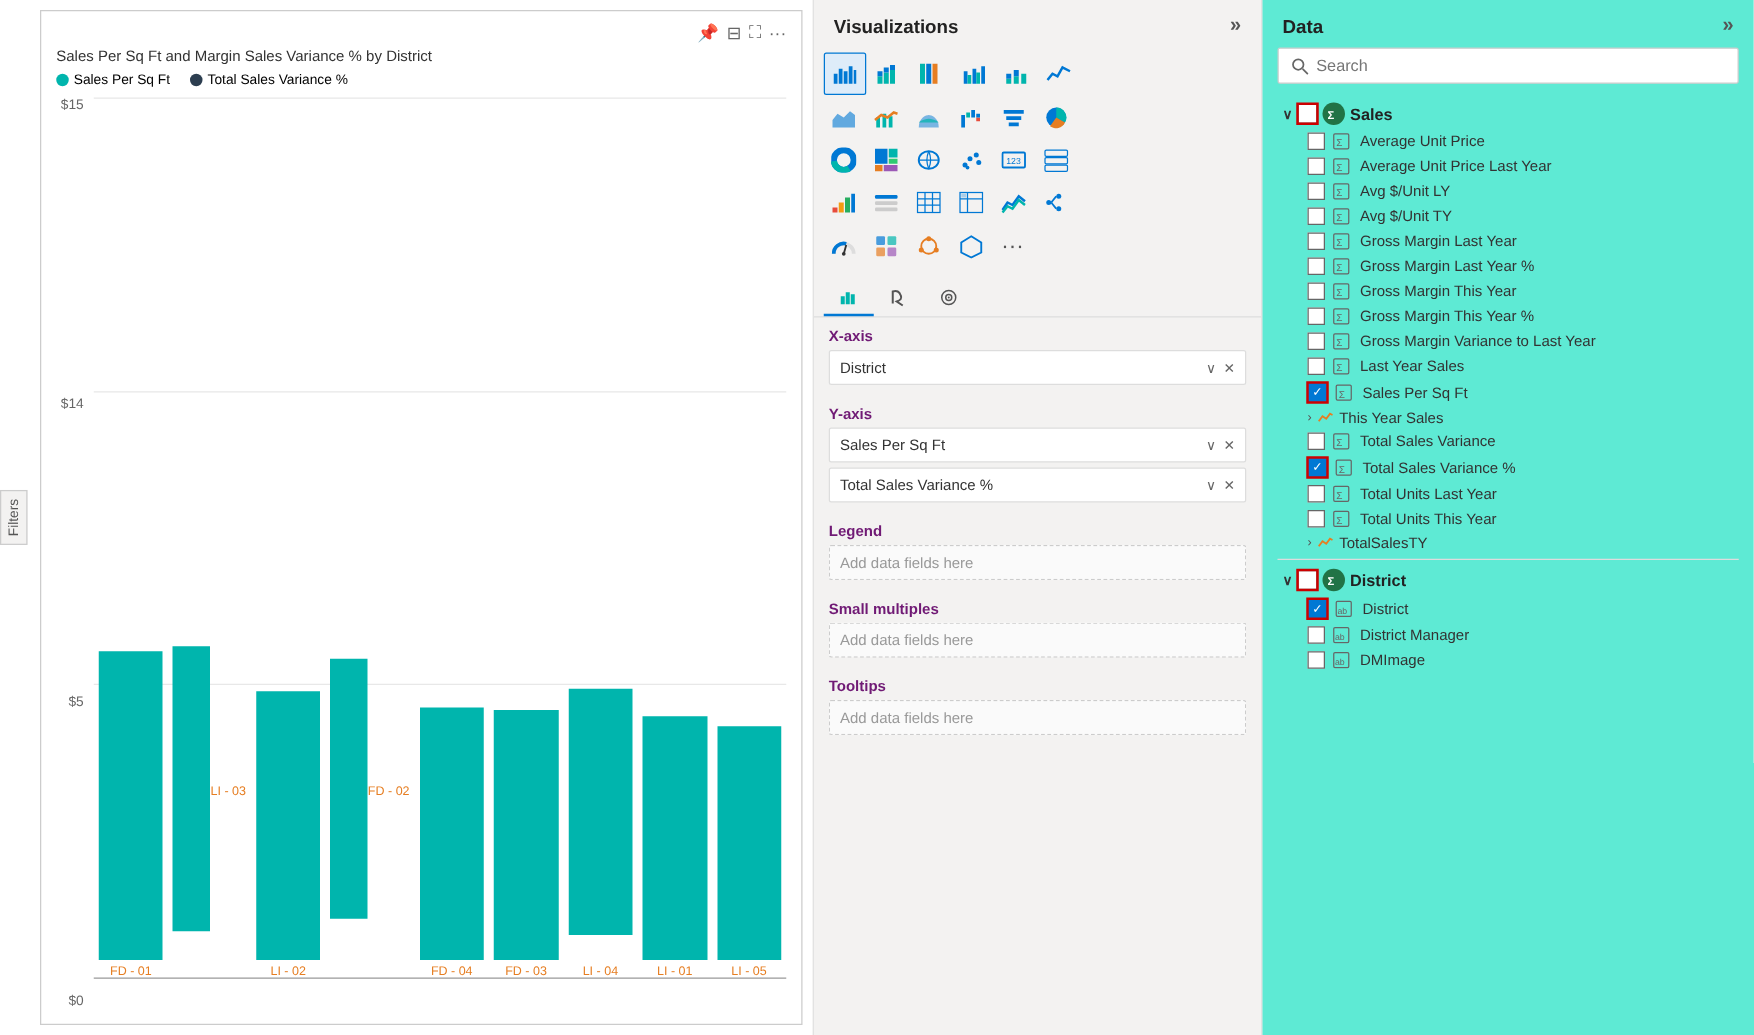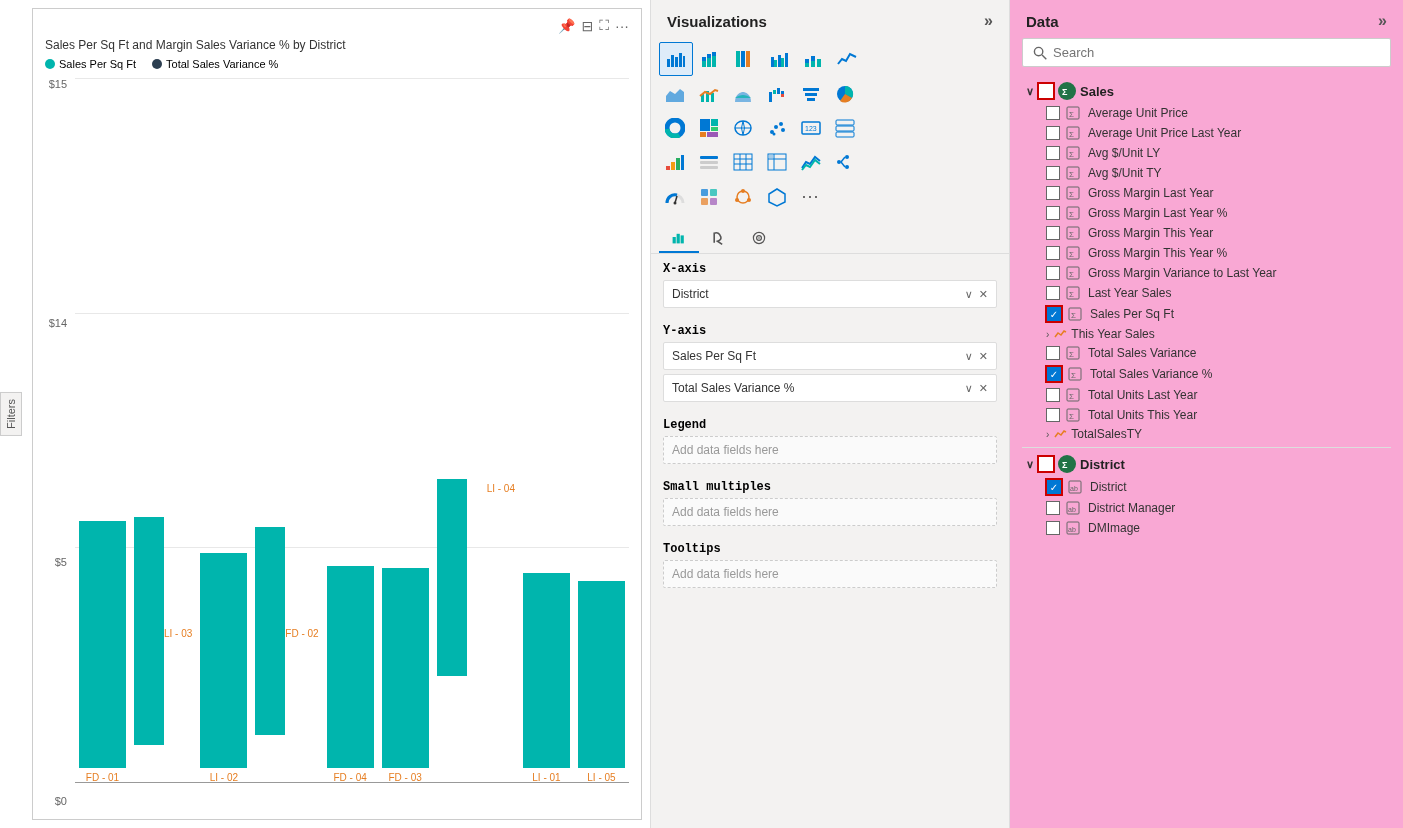--- a/index.html
+++ b/index.html
@@ -157,23 +157,22 @@
       height: 20px;
     }
 
     .field-section {
       padding: 8px 12px 4px 12px;
     }
 
     .field-label {
       font-size: 12px;
       font-weight: 600;
-      color: #000000;
+      color: #701a75;
       margin-bottom: 4px;
-      font-family: Liberation Mono, monospace;
     }
 
     .field-box {
       background: #fff;
       border: 1px solid #ddd;
       border-radius: 2px;
       padding: 6px 8px;
       display: flex;
       align-items: center;
       justify-content: space-between;
@@ -192,21 +191,21 @@
       display: flex;
       gap: 6px;
       color: #666;
       font-size: 11px;
     }
 
     
     .data-panel {
       flex: 1;
       height: 828px;
-      background: #f9a8d4;
+      background: #5eead4;
       display: flex;
       flex-direction: column;
       overflow-y: auto;
     }
 
     .data-panel-header {
       display: flex;
       justify-content: space-between;
       align-items: center;
       padding: 12px 16px 8px 16px;
@@ -388,21 +387,21 @@
               <div class="bar-label" style="font-size: 10px; color: rgb(230, 126, 34); margin-top: 4px; text-align: center; white-space: nowrap;">FD - 02</div>
             </div>
             <div class="bar-group" style="flex: 1 1 0%; display: flex; flex-direction: column; align-items: center; justify-content: flex-end; height: 304px;">
               <div class="bar" style="width: 100%; height: 202px; background: rgb(0, 181, 173); cursor: pointer;"></div>
               <div class="bar-label" style="font-size: 10px; color: rgb(230, 126, 34); margin-top: 4px; text-align: center; white-space: nowrap;">FD - 04</div>
             </div>
             <div class="bar-group" style="flex: 1 1 0%; display: flex; align-items: center; justify-content: flex-end; height: 304px;">
               <div class="bar" style="width: 100%; height: 200px; background: rgb(0, 181, 173); cursor: pointer;"></div>
               <div class="bar-label" style="font-size: 10px; color: rgb(230, 126, 34); margin-top: 4px; text-align: center; white-space: nowrap;">FD - 03</div>
             </div>
-            <div class="bar-group" style="flex: 1 1 0%; display: flex; flex-direction: row; align-items: flex-start; justify-content: flex-end; height: 304px; gap: 20px;">
+            <div class="bar-group" style="flex: 1 1 0%; display: flex; flex-direction: column; align-items: center; justify-content: flex-end; height: 304px; gap: 20px;">
               <div class="bar" style="width: 100%; height: 197px; background: rgb(0, 181, 173); cursor: pointer;"></div>
               <div class="bar-label" style="font-size: 10px; color: rgb(230, 126, 34); margin-top: 4px; text-align: center; white-space: nowrap;">LI - 04</div>
             </div>
             <div class="bar-group" style="flex: 1 1 0%; display: flex; flex-direction: column; align-items: center; justify-content: flex-end; height: 304px;">
               <div class="bar" style="width: 100%; height: 195px; background: rgb(0, 181, 173); cursor: pointer;"></div>
               <div class="bar-label" style="font-size: 10px; color: rgb(230, 126, 34); margin-top: 4px; text-align: center; white-space: nowrap;">LI - 01</div>
             </div>
             <div class="bar-group" style="flex: 1 1 0%; display: flex; flex-direction: column; align-items: center; justify-content: flex-end; height: 304px;">
               <div class="bar" style="width: 100%; height: 187px; background: rgb(0, 181, 173); cursor: pointer;"></div>
               <div class="bar-label" style="font-size: 10px; color: rgb(230, 126, 34); margin-top: 4px; text-align: center; white-space: nowrap;">LI - 05</div>

